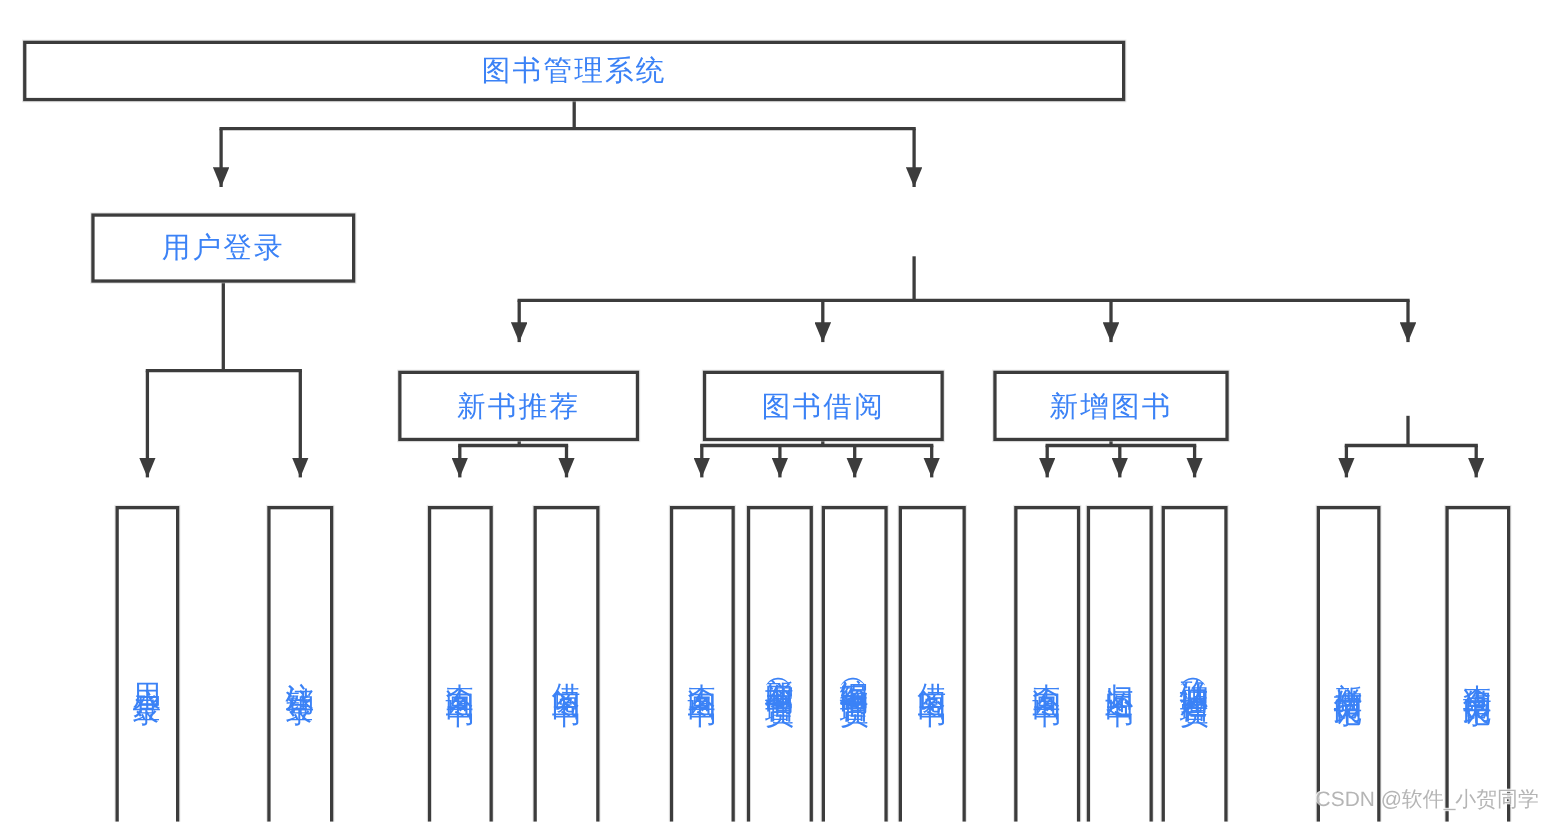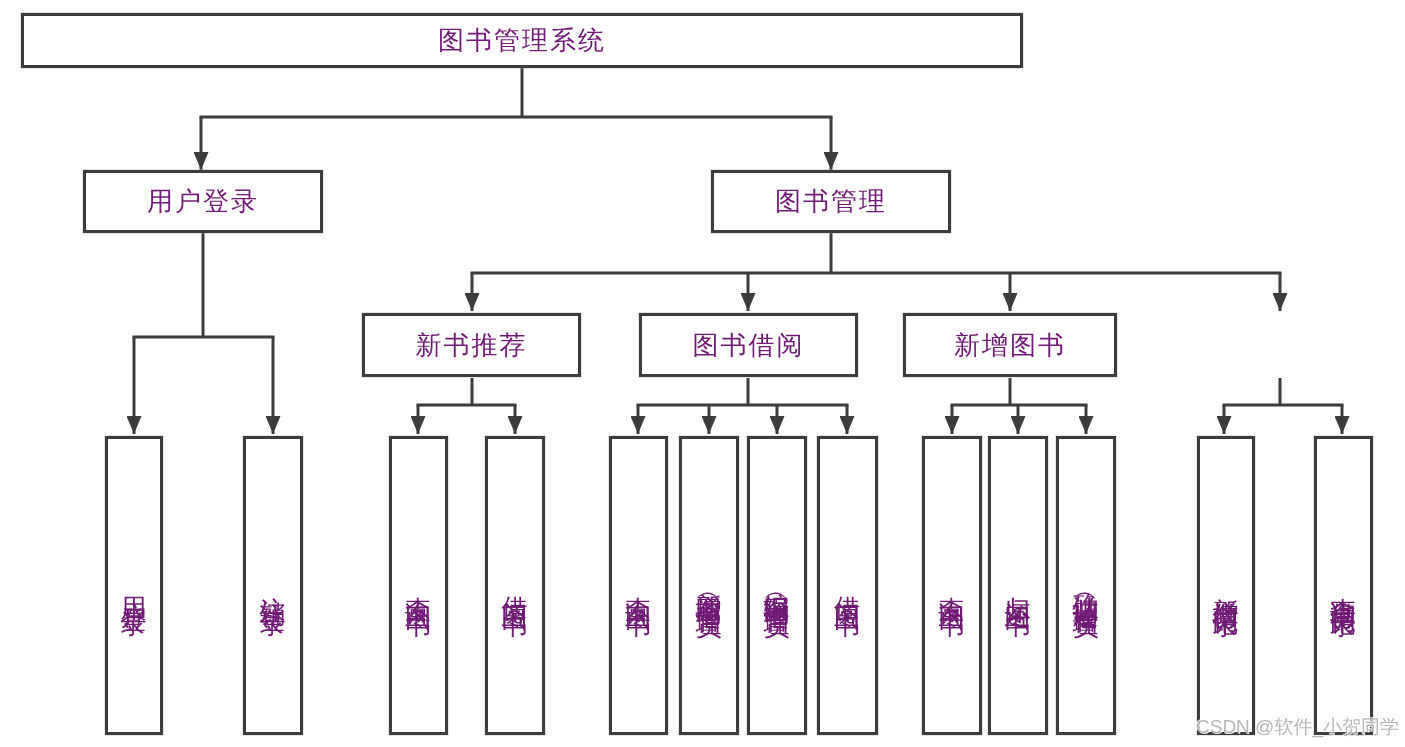--- a/index.html
+++ b/index.html
@@ -18,25 +18,26 @@
   svg.connectors {
     position: absolute;
     left: 0; top: 0;
     width: 1405px; height: 747px;
   }
   .node {
     position: absolute;
     box-sizing: border-box;
     border: 3px solid #3c3c3c;
     background: #ffffff;
-    color: #701a75;
+    color: #3b82f6;
     display: flex;
     align-items: center;
     justify-content: center;
     box-shadow: 0 0 0 1px rgba(185,185,185,0.35);
+    margin-top: 24px;
   }
   .h-node {
     font-size: 26px;
     letter-spacing: 2px;
     white-space: nowrap;
   }
   .leaf {
     writing-mode: vertical-rl;
     font-size: 26px;
     letter-spacing: 5px;
@@ -102,21 +103,20 @@
       <path d="M1018 405 V434" marker-end="url(#arrow)"></path>
       <path d="M1086 405 V434" marker-end="url(#arrow)"></path>
       <path d="M1224 405 V434" marker-end="url(#arrow)"></path>
       <path d="M1342 405 V434" marker-end="url(#arrow)"></path>
     </g>
   </svg>
 
   <div class="node h-node" style="left:21px;top:13px;width:1002px;height:55px">图书管理系统</div>
 
   <div class="node h-node" style="left:83px;top:170px;width:240px;height:63px">用户登录</div>
-  <div class="node h-node" style="left:711px;top:170px;width:240px;height:63px">图书管理</div>
 
   <div class="node h-node" style="left:362px;top:313px;width:219px;height:64px">新书推荐</div>
   <div class="node h-node" style="left:639px;top:313px;width:219px;height:64px">图书借阅</div>
   <div class="node h-node" style="left:903px;top:313px;width:214px;height:64px">新增图书</div>
 
   <div class="node leaf" style="left:105px;top:436px;width:58px;height:299px">用户登录</div>
   <div class="node leaf" style="left:243px;top:436px;width:60px;height:299px">注销登录</div>
 
   <div class="node leaf" style="left:389px;top:436px;width:59px;height:299px">查询图书</div>
   <div class="node leaf" style="left:485px;top:436px;width:60px;height:299px">借阅图书</div>

